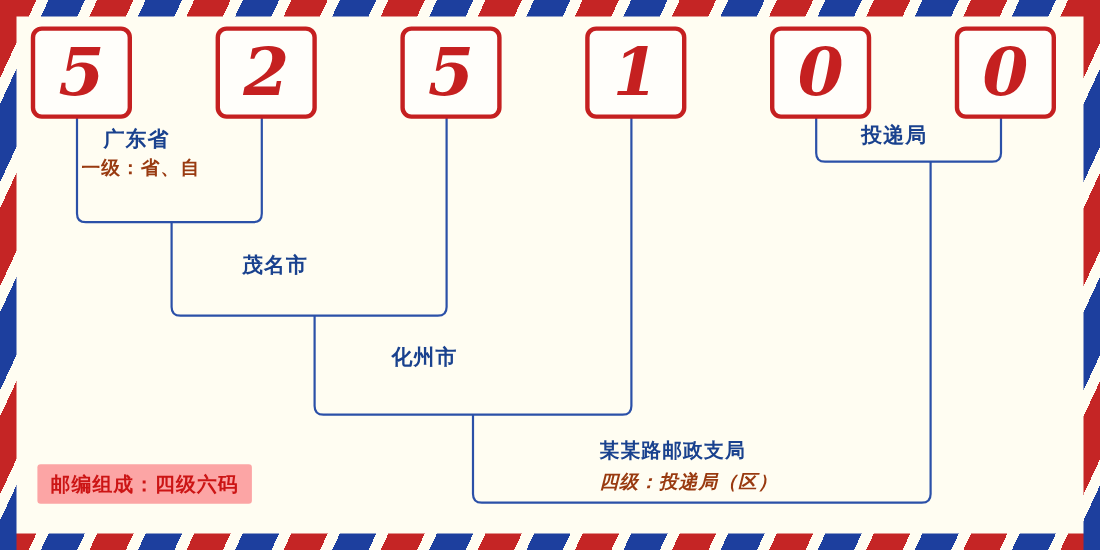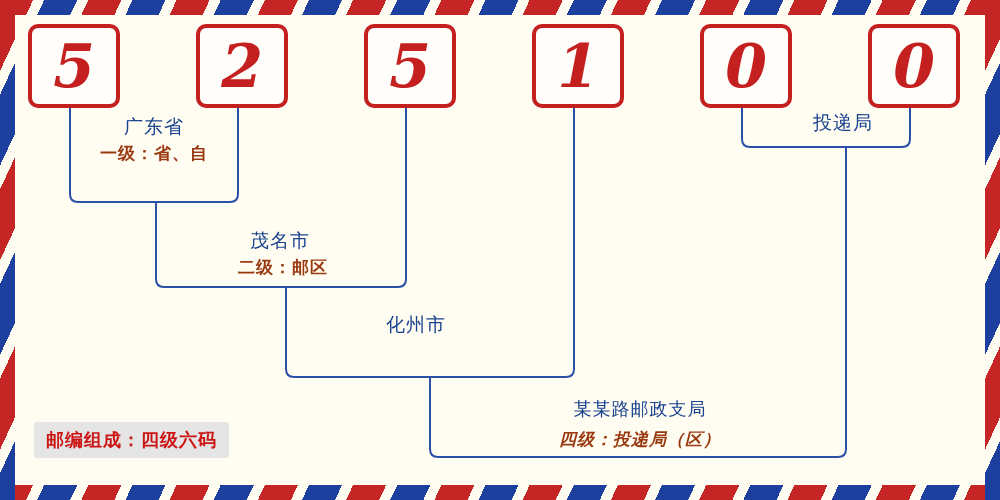--- a/index.html
+++ b/index.html
@@ -24,30 +24,30 @@
     font-family:"DejaVu Serif","Liberation Serif",serif;
     font-style:italic;font-weight:700;font-size:60px;color:#c52020;
     line-height:1;
   }
   .d1{left:28px;} .d2{left:196px;} .d3{left:364px;}
   .d4{left:532px;} .d5{left:700px;} .d6{left:868px;}
 
   svg.connectors{position:absolute;left:0;top:0;pointer-events:none;}
 
   .lvl-name{
-    position:absolute;text-align:center;font-weight:400;
+    position:absolute;text-align:left;font-weight:700;
     font-size:19px;color:#19418e;letter-spacing:1px;
   }
   .lvl-desc{
-    position:absolute;text-align:center;font-weight:700;
+    position:absolute;font-weight:700;
     font-size:17px;color:#993a10;line-height:23px;letter-spacing:1px;
   }
   .footer-badge{
     position:absolute;left:34px;top:422px;
-    background:#e5e5e5;padding:6px 12px;border-radius:3px;
+    background:#fca5a5;padding:6px 12px;border-radius:3px;
     font-weight:700;font-size:18px;color:#cc1515;letter-spacing:1px;
   }
 </style>
 </head>
 <body>
 
 <div class="canvas">
 
   <div class="stripe top"></div>
   <div class="stripe bottom"></div>
@@ -82,21 +82,20 @@
   <div class="digit-box d6">
       <span>0</span>
     </div>
 
   <div class="lvl-name" style="left:94px;top:114px;width:120px;">广东省</div>
   <div class="lvl-desc" style="left:74px;top:142px;width:160px;">
     <div>一级：省、自</div>
   </div>
 
   <div class="lvl-name" style="left:220px;top:228px;width:120px;">茂名市</div>
-  <div class="lvl-desc" style="left:203px;top:256px;width:160px;">二级：邮区</div>
 
   <div class="lvl-name" style="left:356px;top:312px;width:120px;">化州市</div>
 
   <div class="lvl-name" style="left:545px;top:397px;width:190px;font-size:18px;">某某路邮政支局</div>
   <div class="lvl-desc" style="left:545px;top:428px;width:190px;font-style:italic;">四级：投递局（区）</div>
 
   <div class="lvl-name" style="left:783px;top:110px;width:120px;">投递局</div>
 
   <div class="footer-badge">邮编组成：四级六码</div>
 

